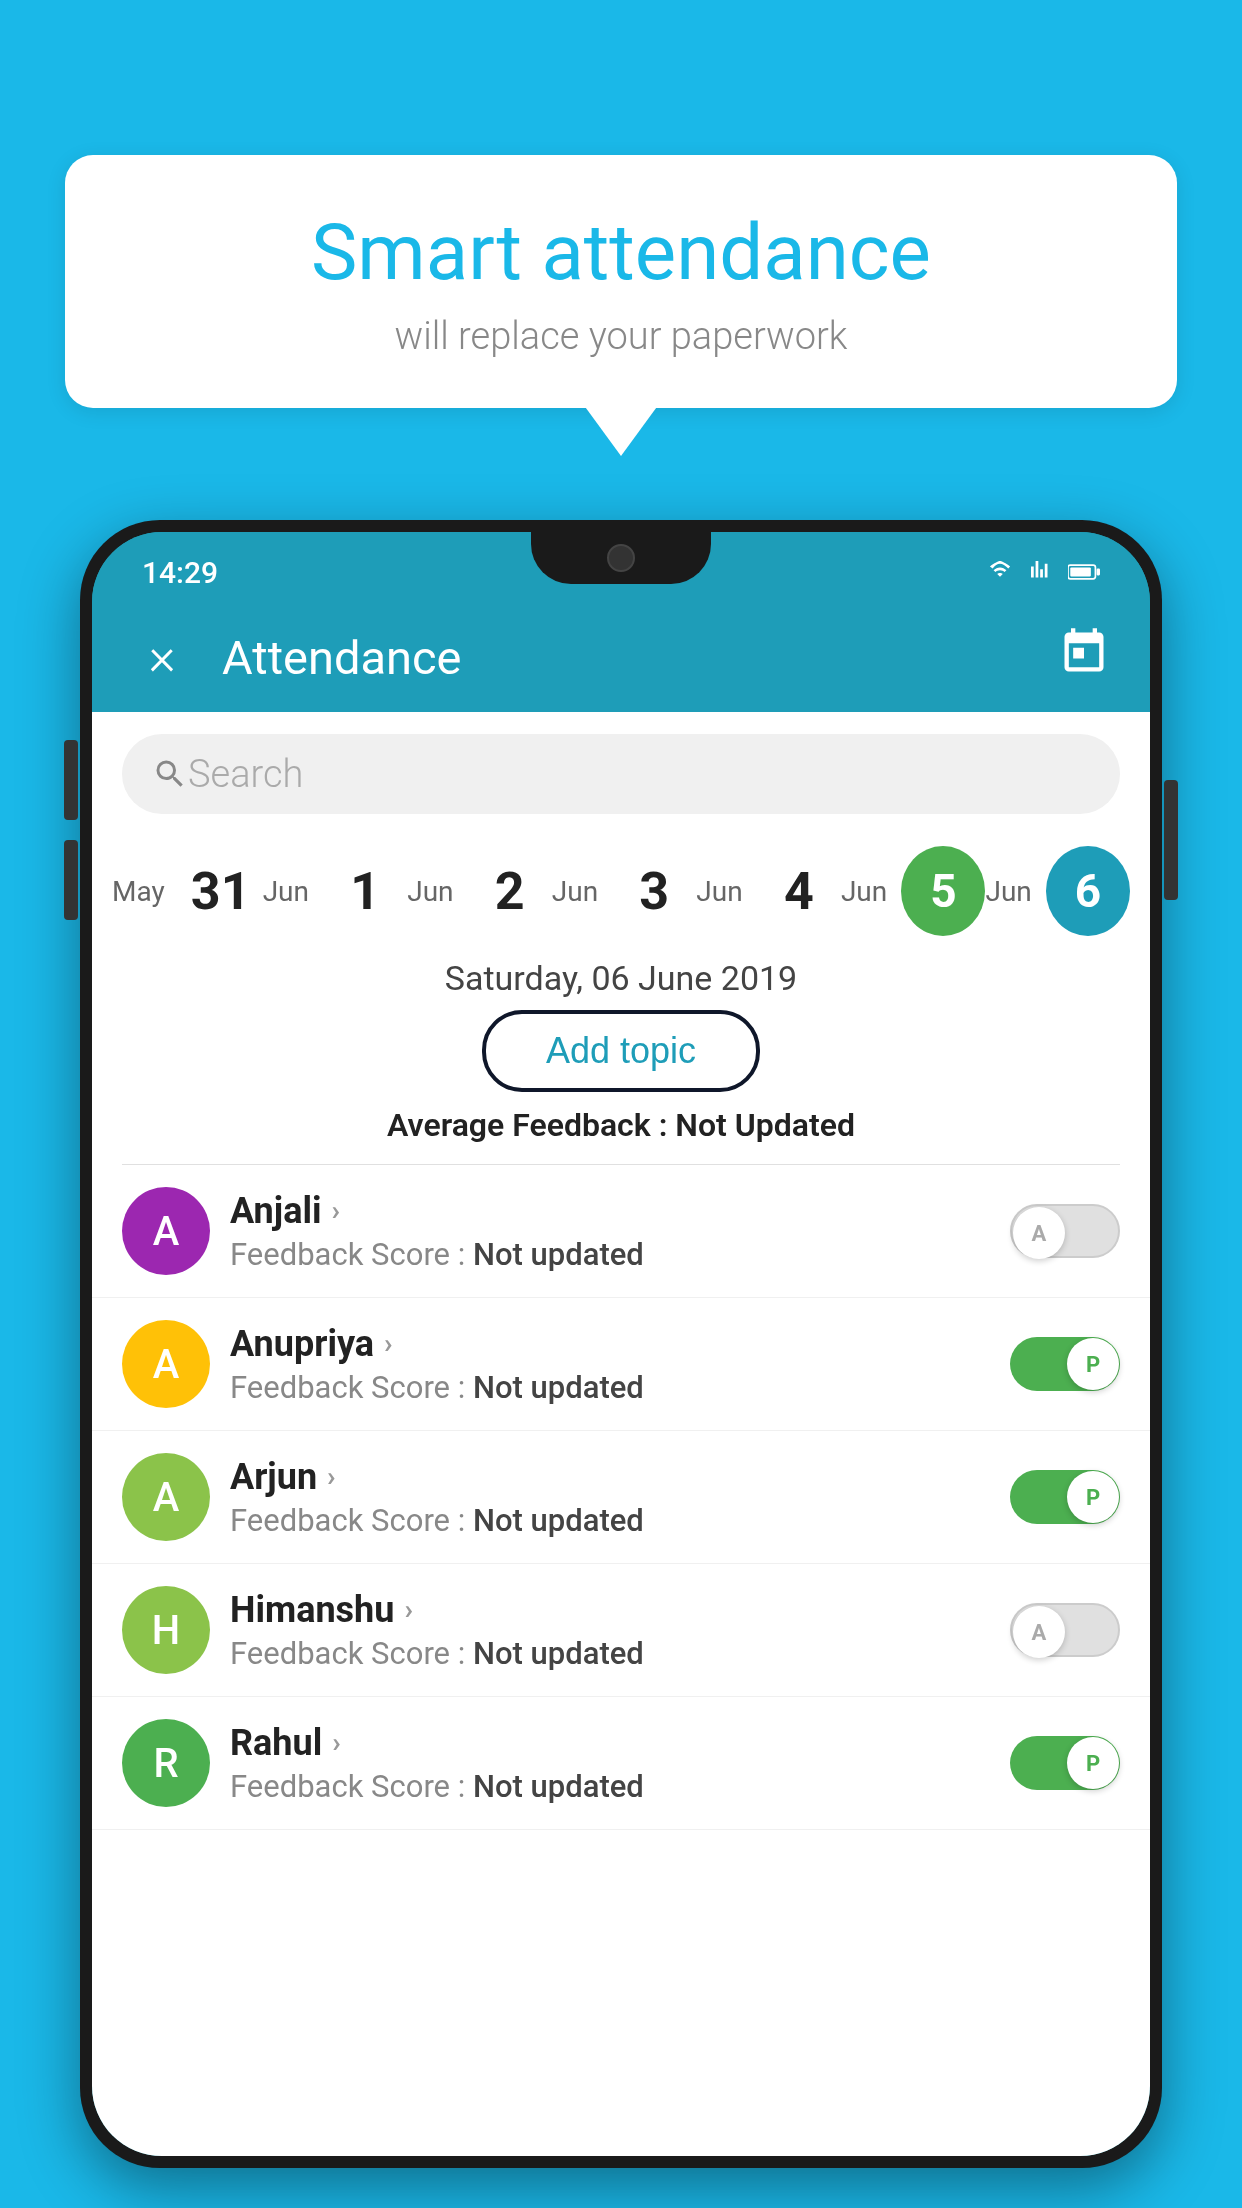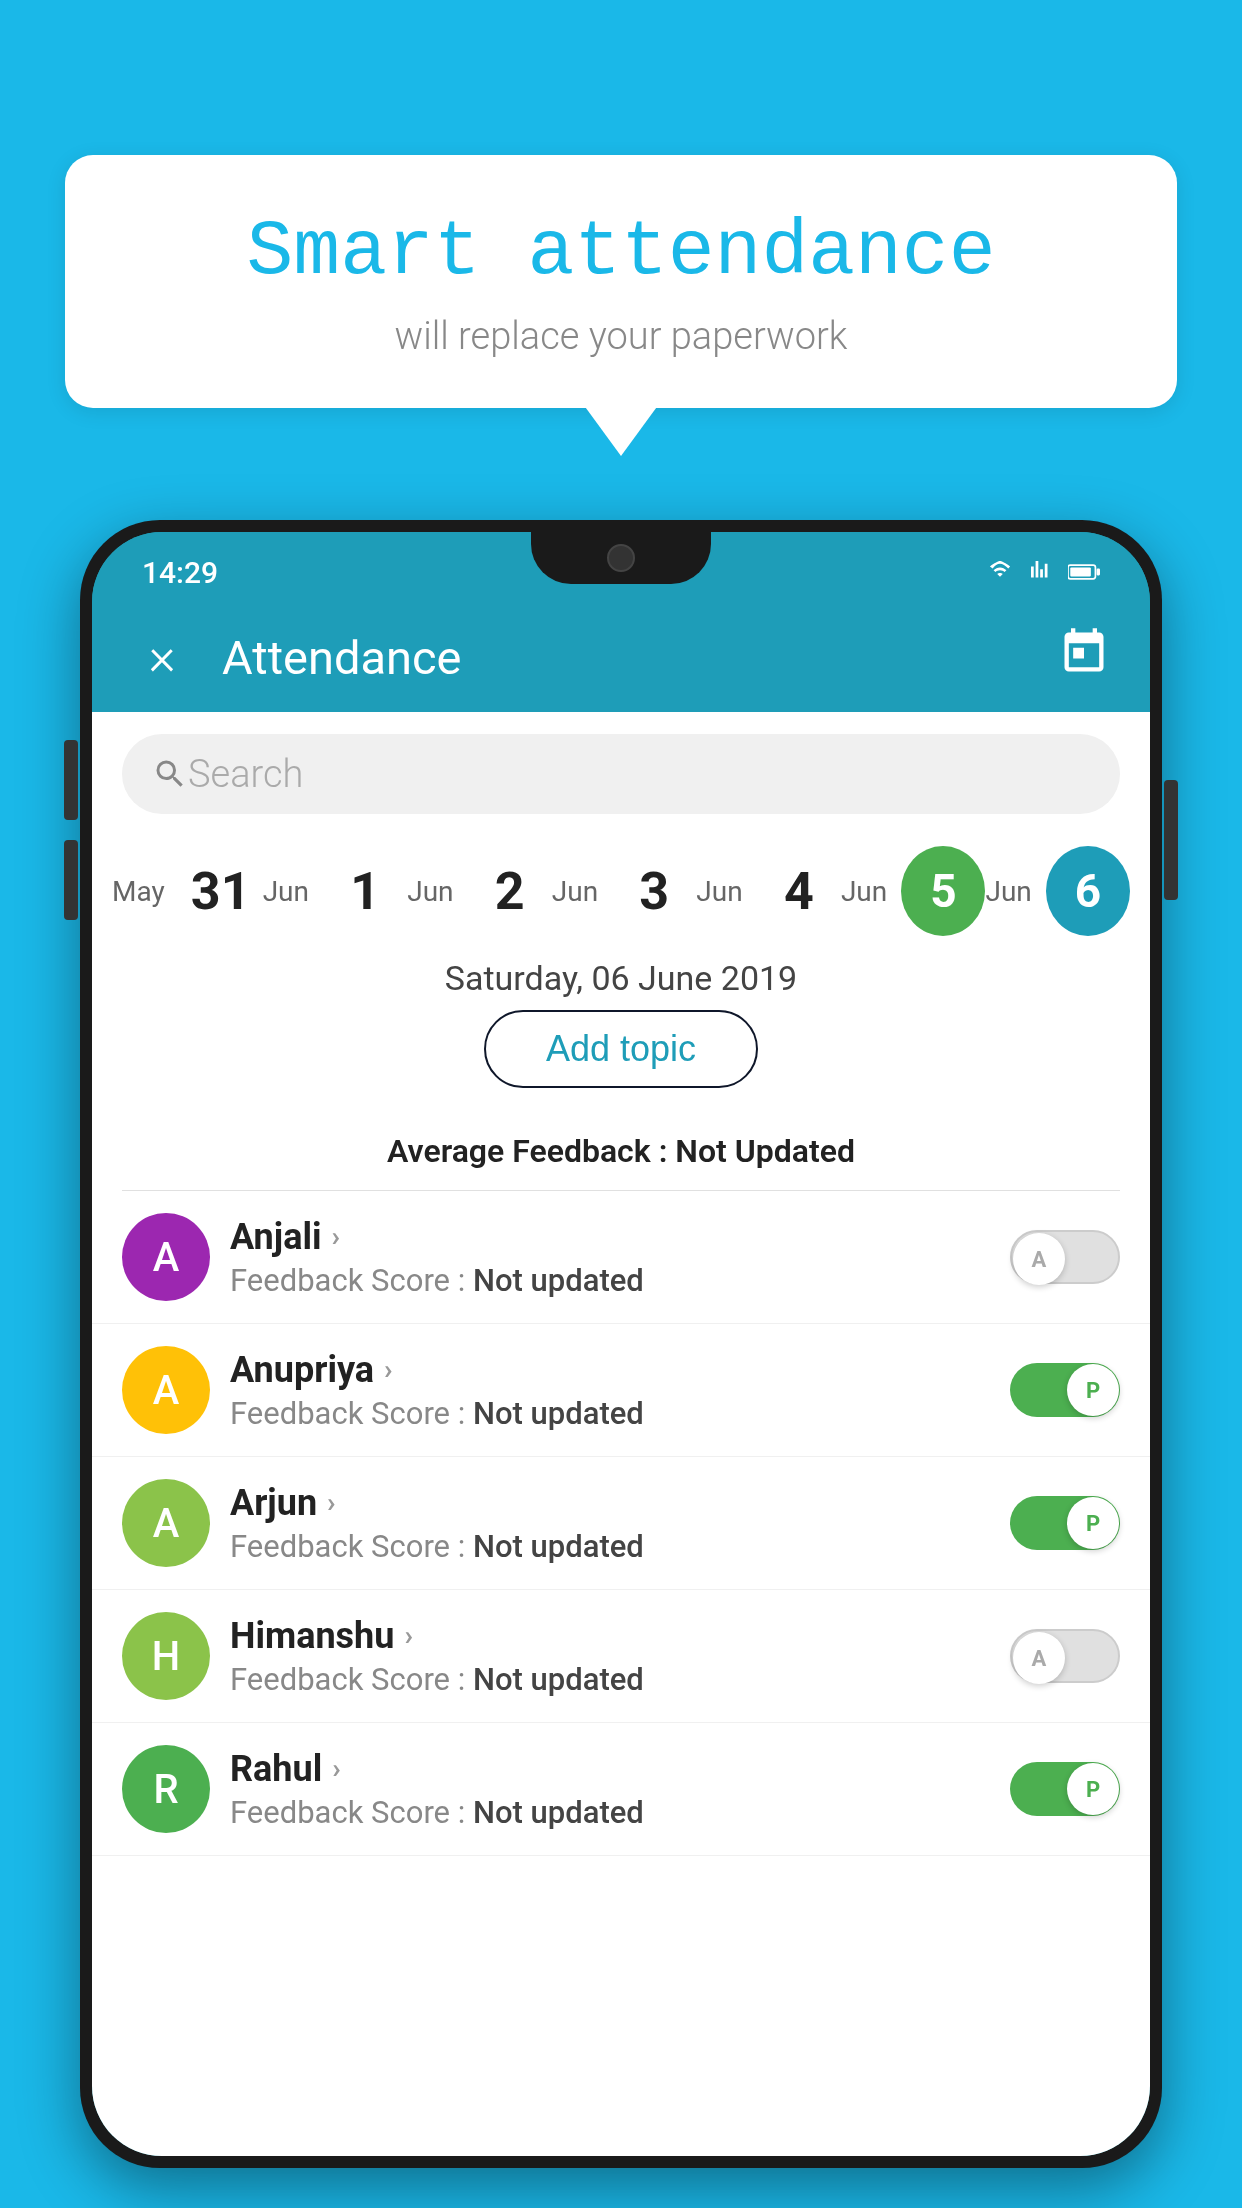--- a/index.html
+++ b/index.html
@@ -38,21 +38,20 @@
       border-left: 38px solid transparent;
       border-right: 38px solid transparent;
       border-top: 52px solid white;
     }
     .bubble-title {
       font-size: 78px;
       color: #1ab8e8;
       font-weight: 400;
       margin-bottom: 18px;
       line-height: 1.1;
-      font-family: Liberation Mono, monospace;
     }
     .bubble-subtitle {
       font-size: 38px;
       color: #888;
       font-weight: 300;
     }
 
     
     .phone-frame {
       position: absolute;
@@ -232,22 +231,22 @@
       text-align: center;
       font-size: 34px;
       color: #444;
       padding: 22px 0 12px;
       font-weight: 400;
     }
 
     
     .add-topic-btn {
       display: block;
-      margin: 0 auto 36px;
-      border: 2px solid #0f172a;
+      margin: 0 auto 6px;
+      border: 4px solid #0f172a;
       border-radius: 40px;
       padding: 16px 60px;
       color: #1e9db8;
       font-size: 36px;
       font-weight: 400;
       background: white;
       cursor: pointer;
       width: fit-content;
     }
 

